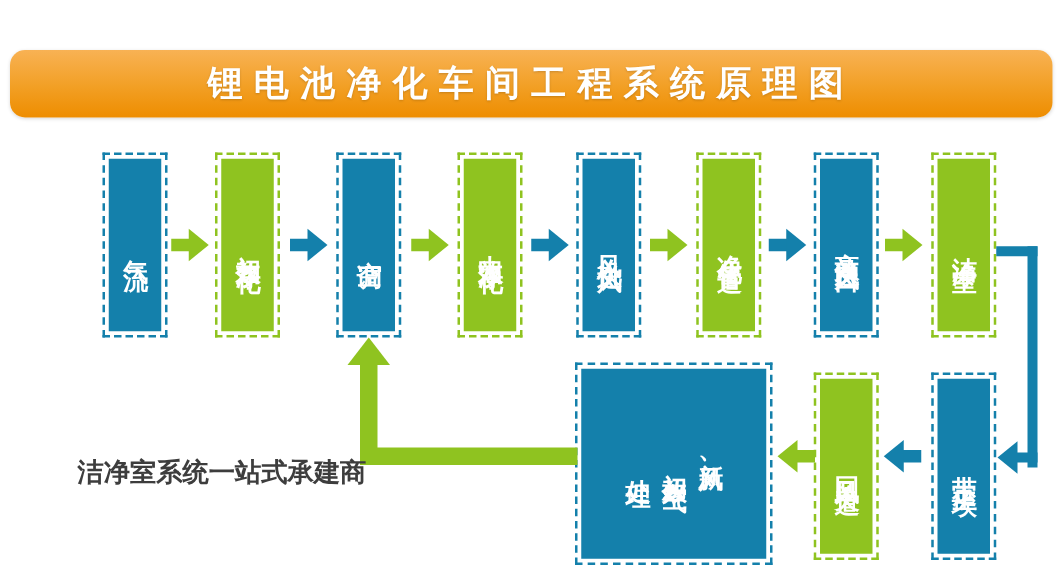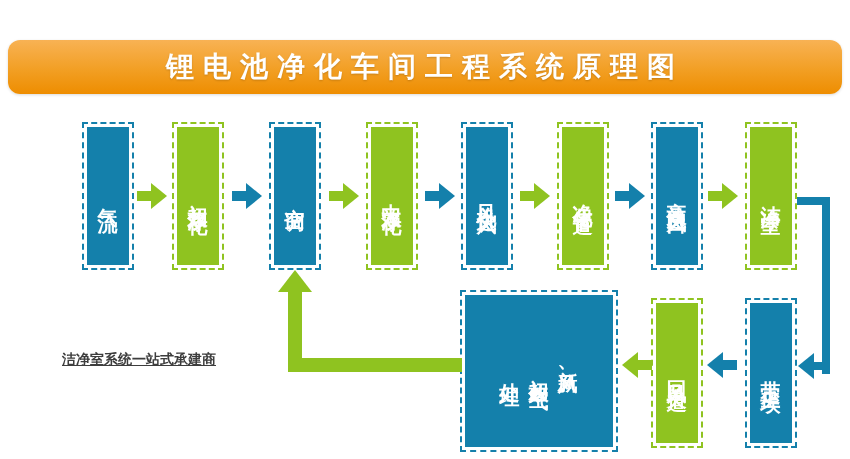--- a/index.html
+++ b/index.html
@@ -52,21 +52,21 @@
   .seg{position:absolute;}
   .seg.green{background:var(--green,#8fc320);}
   .seg.blue{background:var(--blue,#1480ab);}
   .tri{position:absolute;width:0;height:0;}
   .tri.up-green{border-left:17px solid transparent;border-right:17px solid transparent;border-bottom:22px solid var(--green,#8fc320);}
   .tri.left-blue{border-top:13px solid transparent;border-bottom:13px solid transparent;border-right:16px solid var(--blue,#1480ab);}
 
   
   .tagline{position:absolute;left:62px;top:340px;font-weight:bold;color:var(--text_dark,#3d3d3d);}
   .tagline .l1{font-size:22px;line-height:30px;white-space:nowrap;}
-  .tagline .l2{font-size:14px;line-height:30px;margin-top:4px;white-space:nowrap;text-decoration:underline;}
+  .tagline .l2{font-size:21px;line-height:30px;margin-top:24px;white-space:nowrap;}
   .tagline .hl{color:var(--blue,#1480ab);}
 </style>
 </head>
 <body>
 
 <div class="stage">
 
   <div class="banner">
     <span class="t">锂电池净化车间工程系统原理图</span>
   </div>

